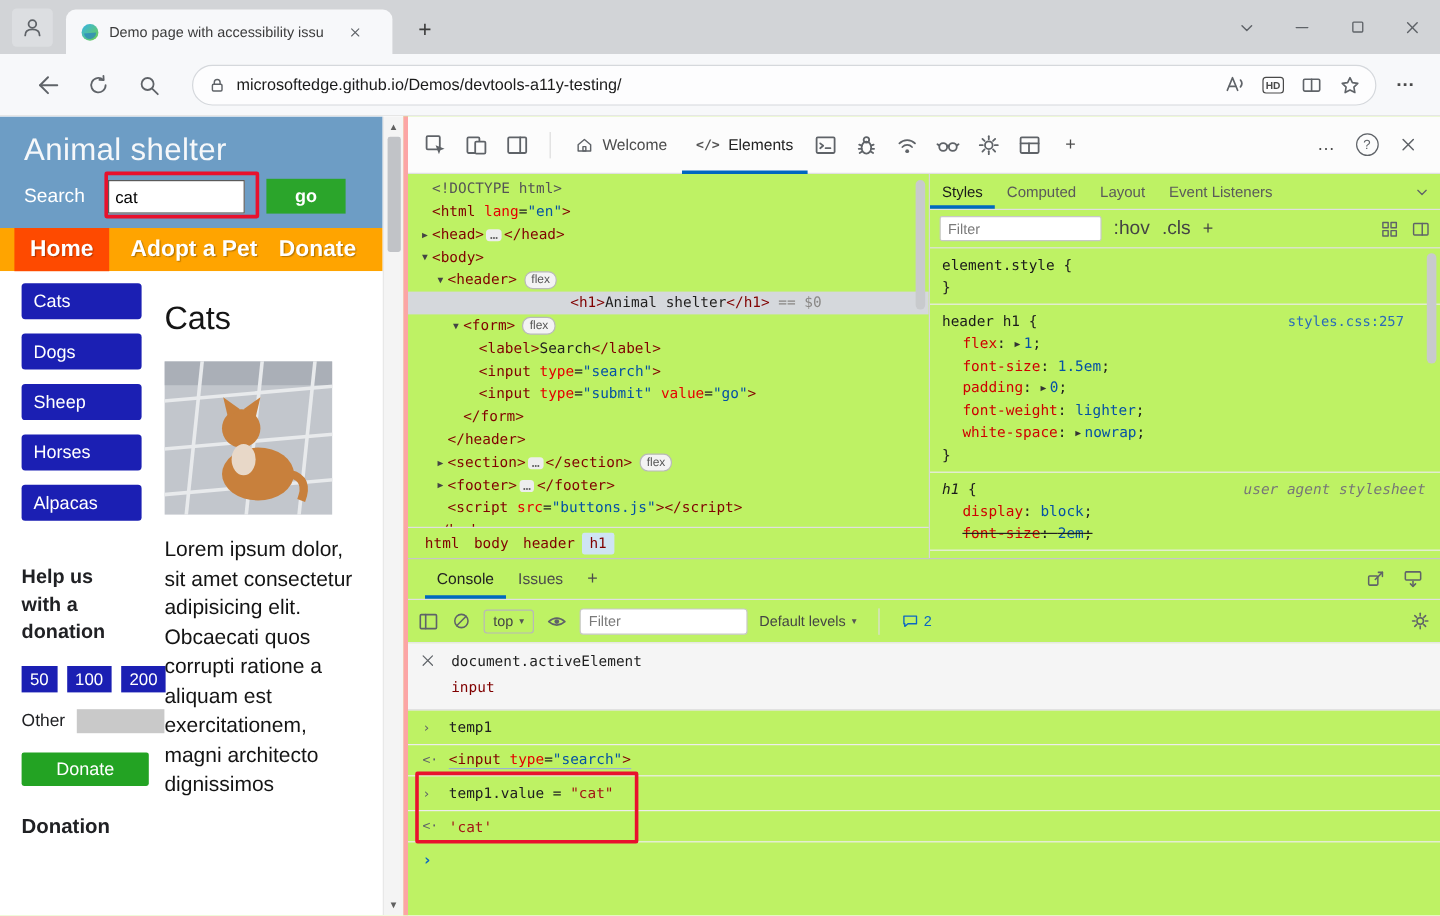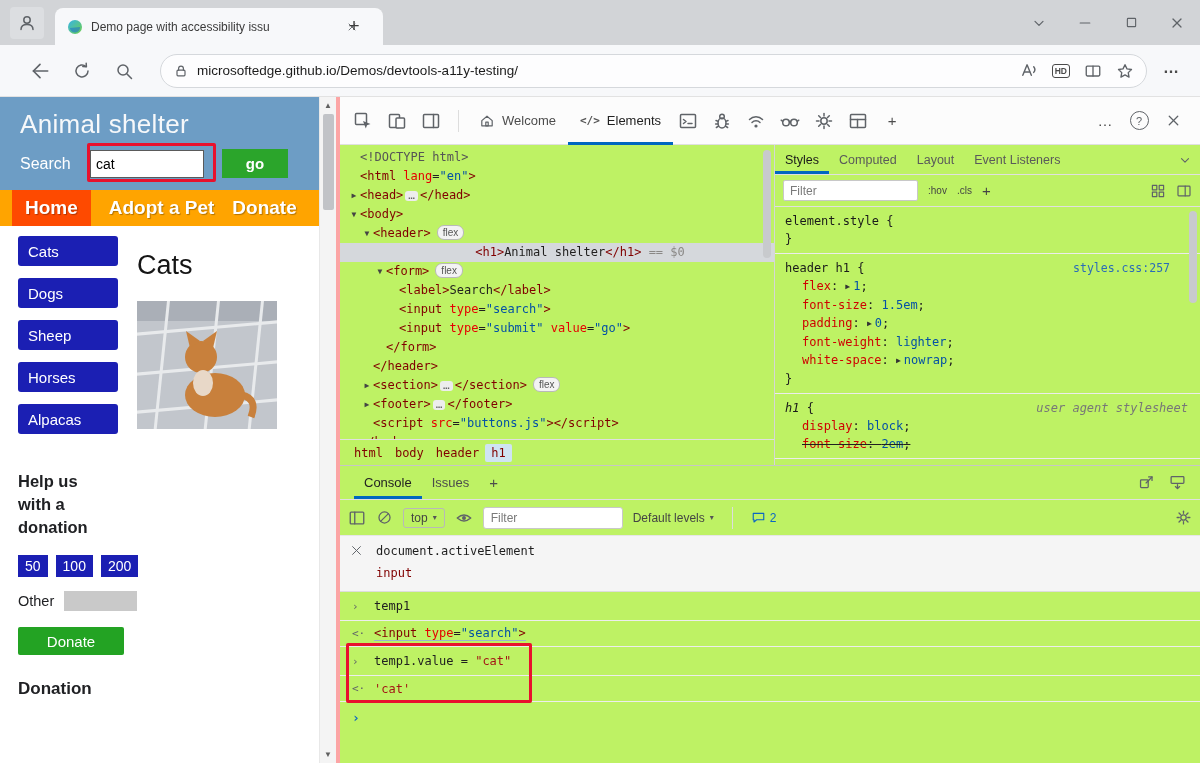--- a/index.html
+++ b/index.html
@@ -5,21 +5,21 @@
   *{margin:0;padding:0;box-sizing:border-box}
   html,body{width:1200px;height:763px;overflow:hidden}
   body{font-family:"Liberation Sans",sans-serif;background:#fff;color:#202124}
   svg{display:block}
   .icon{stroke:#5f6368;fill:none;stroke-width:1.5;stroke-linecap:round;stroke-linejoin:round}
   .window{width:1200px;height:763px;position:relative;background:#fff;overflow:hidden}
 
   
   .titlebar{height:45px;background:#d2d4d7;position:relative}
   .profile-btn{position:absolute;left:10px;top:7px;width:34px;height:32px;background:#dcdee1;border-radius:4px;display:grid;place-items:center}
-  .tab{position:absolute;left:55px;top:8px;width:328px;height:37px;background:#f7f8fa;border-radius:8px 8px 0 0;display:flex;align-items:center;padding:0 22px 0 12px}
+  .tab{position:absolute;left:55px;top:8px;width:272px;height:37px;background:#f7f8fa;border-radius:8px 8px 0 0;display:flex;align-items:center;padding:0 22px 0 12px}
   .tab-title{font-size:12px;color:#3b3b3b;margin-left:8px;white-space:nowrap;overflow:hidden;flex:1}
   .tab-close{width:18px;height:18px;display:grid;place-items:center;border-radius:4px}
   .newtab{position:absolute;left:340px;top:12px;width:28px;height:28px;display:grid;place-items:center;font-size:19px;color:#3c3c3c}
   .win-controls{position:absolute;right:0;top:0;height:45px;display:flex}
   .win-btn{width:46px;height:45px;display:grid;place-items:center}
 
   
   .navbar{height:52px;background:#f7f8fa;display:flex;align-items:center;padding:0 12px;border-bottom:1px solid #e2e2e2}
   .nav-icon{width:28px;height:28px;display:grid;place-items:center;margin-left:14px}
   .addressbar{flex:1;height:34px;margin-left:22px;border:1px solid #d5d8dc;background:#fdfdfe;border-radius:17px;display:flex;align-items:center;padding:0 12px}
@@ -103,21 +103,21 @@
 
   
   .styles-panel{flex:1;border-left:1px solid #d6d6d6;display:flex;flex-direction:column;position:relative;min-width:0}
   .st-tabs{height:30px;display:flex;align-items:center;border-bottom:1px solid #e0e0e0;font-size:12.5px;color:#5a5a5a;flex:none}
   .st-tab{padding:0 10px;height:100%;display:flex;align-items:center;white-space:nowrap}
   .st-tab.active{color:#1a1a1a;box-shadow:inset 0 -3px #0067c0}
   .st-chev{margin-left:auto;margin-right:8px}
   .st-toolbar{height:32px;border-bottom:1px solid #e0e0e0;display:flex;align-items:center;padding:0 8px;gap:10px;flex:none}
   .st-filter{width:135px;height:21px;border:1px solid #c8c8c8;border-radius:2px;font-size:12px;padding:0 6px;font-family:"Liberation Sans",sans-serif}
   .st-filter::placeholder{color:#7a7a7a}
-  .st-txtbtn{font-size:10px;color:#444;white-space:nowrap}
+  .st-txtbtn{font-size:16px;color:#444;white-space:nowrap}
   .st-plus{font-size:15px;color:#444}
   .st-right{margin-left:auto;display:flex;gap:10px;align-items:center}
   .st-content{flex:1;overflow:hidden;font:12px/18px "DejaVu Sans Mono",monospace;color:#202020}
   .css-block{padding:5px 10px;border-bottom:1px solid #ececec;position:relative}
   .css-line{position:relative;white-space:nowrap}
   .css-line.prop{padding-left:17px}
   .css-line.struck{text-decoration:line-through}
   .css-sel{color:#1a1a1a}
   .css-sel.it{font-style:italic}
   .css-prop{color:#cf0000}
@@ -317,20 +317,21 @@
               </g>
               <g fill="#c8803c">
                 <path d="M105 94 q16 4 9 22" stroke="#c8803c" stroke-width="7" fill="none"></path>
                 <ellipse cx="78" cy="94" rx="30" ry="22"></ellipse>
                 <circle cx="64" cy="56" r="16"></circle>
                 <polygon points="53,47 49,30 63,40"></polygon>
                 <polygon points="76,47 80,30 66,40"></polygon>
               </g>
               <ellipse cx="66" cy="82" rx="10" ry="13" fill="#e8d8c8"></ellipse>
             </svg>
+            <p>Lorem ipsum dolor, sit amet consectetur adipisicing elit. Obcaecati quos corrupti ratione a aliquam est exercitationem, magni architecto dignissimos</p>
           </div>
         </div>
       </div>
       <div class="page-scrollbar">
         <span class="sb-arrow up">▲</span>
         <span class="sb-thumb"></span>
         <span class="sb-arrow down">▼</span>
       </div>
       <div class="anno anno1"></div>
     </div>

